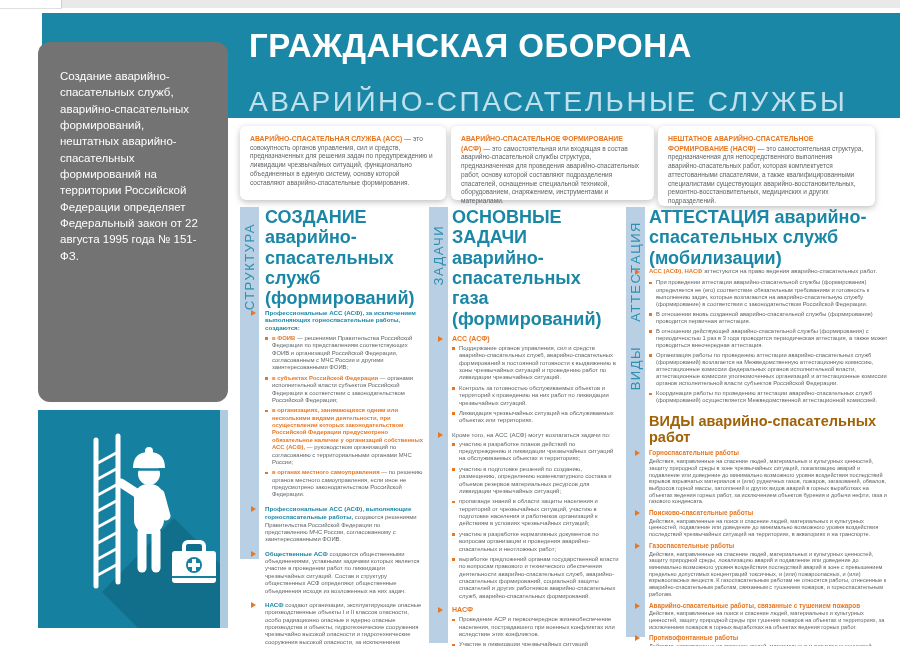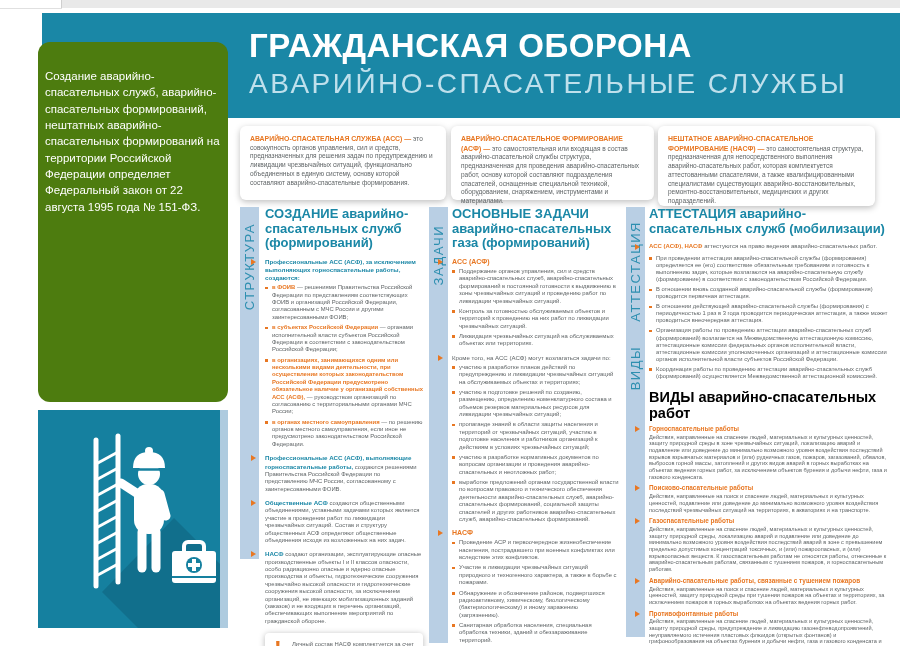--- a/index.html
+++ b/index.html
@@ -5,24 +5,24 @@
   *{margin:0;padding:0;box-sizing:border-box}
   html,body{width:900px;height:646px}
   body{background:#fff;font-family:"Liberation Sans",sans-serif;position:relative;overflow:hidden}
   .topstrip{position:absolute;left:62px;top:0;width:838px;height:8px;background:#e9e9e9}
   .cropv{position:absolute;left:61px;top:0;width:1px;height:8px;background:#cfcfcf}
   .croph{position:absolute;left:0;top:8px;width:62px;height:1px;background:#e0e0e0}
 
   
   .header{position:absolute;left:42px;top:13px;width:867px;height:105px;background:#1a87a6;padding:14px 10px 0 207px}
   .header .title{font-size:33px;font-weight:bold;color:#ffffff;letter-spacing:.5px;white-space:nowrap}
-  .header .subtitle{font-size:28px;font-weight:normal;color:#bfe0ec;letter-spacing:2.5px;margin-top:3px;white-space:nowrap}
-
-  
-  .intro{position:absolute;left:38px;top:42px;width:190px;height:360px;background:#4d7c0f;border-radius:12px;padding:26px 7px;color:#fff}
+  .header .subtitle{font-size:28px;font-weight:normal;color:#bfe0ec;letter-spacing:2.5px;margin-top:21px;white-space:nowrap}
+
+  
+  .intro{position:absolute;left:38px;top:42px;width:190px;height:360px;background:#737373;border-radius:12px;padding:26px 22px;color:#fff}
   .intro p{font-size:11.5px;line-height:1.42}
 
   
   .illus{position:absolute;left:38px;top:410px;width:182px;height:218px;background:#15809f;overflow:hidden}
   .curl{position:absolute;left:220px;top:410px;width:8px;height:218px;background:#aecbdf}
 
   
   .def{position:absolute;background:#fff;border-radius:6px;box-shadow:0 2px 6px rgba(0,0,0,.25);padding:8px 10px;font-size:6.5px;line-height:1.34;color:#5f6466}
   .def .term{color:#e87722;font-weight:bold;font-size:6.9px}
   #def1{left:240px;top:126px;width:206px;height:74px}
@@ -34,38 +34,38 @@
   .vtext{writing-mode:vertical-rl;transform:rotate(180deg);color:#2e8fb0;font-size:13px;letter-spacing:1.5px;white-space:nowrap}
   #strip1{left:240px;top:207px;height:352px;padding-top:16px}
   #strip2{left:429px;top:207px;height:436px;padding-top:18px}
   #strip3{left:626px;top:207px;height:430px;padding-top:14px;gap:24px}
 
   
   .col{position:absolute;top:207px}
   #col1{left:265px;width:158px}
   #col2{left:452px;width:167px}
   #col3{left:649px;width:239px}
-  .h-teal{color:#1a87a6;font-weight:bold;font-size:13px;line-height:1.13;margin-bottom:7px}
+  .h-teal{color:#1a87a6;font-weight:bold;font-size:18px;line-height:1.13;}
   .arr{position:absolute;left:-14px;top:1px;width:0;height:0;border-left:5px solid #e87722;border-top:3.5px solid transparent;border-bottom:3.5px solid transparent}
   .item{position:relative;margin-bottom:6px}
   .lead-teal{color:#1a87a6;font-weight:bold;font-size:6.2px;line-height:1.25}
   .txt{color:#5f6466;font-size:5.9px;line-height:1.25}
   .txt .lead-t{color:#1a87a6;font-weight:bold;font-size:6.2px}
   .sub,.bullet{position:relative;padding-left:7px;margin-top:3px;font-size:5.9px;line-height:1.25;color:#5f6466}
   .sub::before,.bullet::before{content:"";position:absolute;left:0;top:2.4px;width:2.6px;height:2.6px;background:#e87722}
   .sub .lead-o{color:#e87722;font-weight:bold}
   .sublabel{position:relative;color:#e87722;font-weight:bold;font-size:7px;margin:6px 0 1px}
   .extra-lead{position:relative;color:#5f6466;font-size:6.1px;margin-top:6px}
   .warn{position:relative;margin-top:8px;background:#fff;border-radius:4px;box-shadow:0 1px 6px rgba(0,0,0,.28);padding:8px 7px 8px 27px}
   .warn .bang{position:absolute;left:9px;top:4px;font-size:23px;font-weight:bold;color:#e87722}
   .warn p{font-size:5.9px;line-height:1.32;color:#5f6466}
   .att-lead{position:relative;font-size:6px;line-height:1.25;color:#5f6466;margin-bottom:4px}
   .att-lead .lead-o{color:#e87722;font-weight:bold}
   #col3 .bullet{font-size:5.8px;line-height:1.22}
-  .types-title{color:#000000;font-weight:bold;font-size:14.5px;margin:9px 0 3px}
+  .types-title{color:#a16207;font-weight:bold;font-size:14.5px;margin:9px 0 3px}
   .type{position:relative;margin-top:4px}
   .type-name{position:relative;color:#e87722;font-weight:bold;font-size:6.4px;line-height:1.2;margin-bottom:1px}
   .type-desc{color:#5f6466;font-size:5.6px;line-height:1.2}
 </style>
 </head>
 <body>
 
 <div class="topstrip"></div>
 <div class="cropv"></div>
 <div class="croph"></div>

